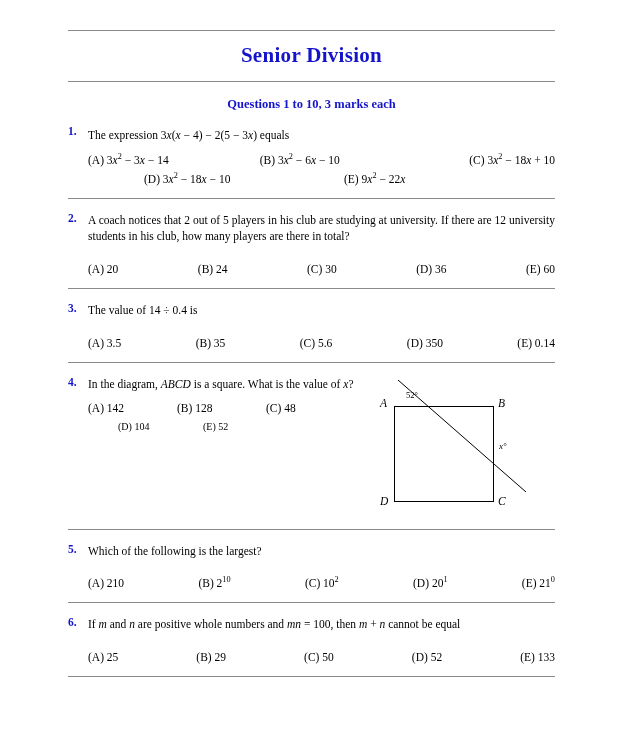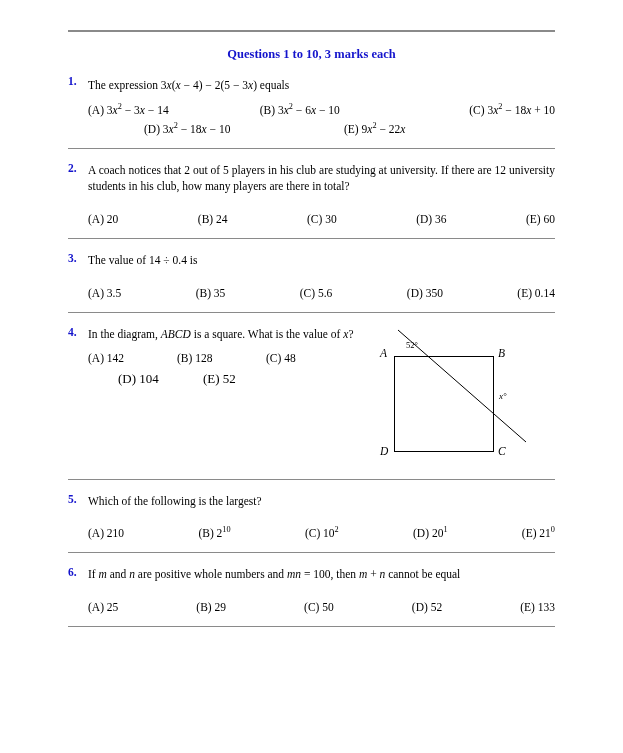--- a/index.html
+++ b/index.html
@@ -105,21 +105,21 @@
     height: 140px;
   }
   .q4-choices-row1 {
     display: flex;
     font-size: 11.5px;
     margin-top: 10px;
   }
   .q4-choices-row1 .c { width: 89px; }
   .q4-choices-row2 {
     display: flex;
-    font-size: 13px;
+    font-size: 10px;
     margin-top: 7px;
     padding-left: 30px;
   }
   .q4-choices-row2 .c { width: 85px; }
 
   .figure {
     position: relative;
     width: 200px;
     height: 140px;
     margin-left: 10px;
@@ -167,20 +167,21 @@
   sup { font-size: 0.72em; vertical-align: super; line-height: 0; }
   .q6-indent { display: block; }
 </style>
 </head>
 <body>
 
 <div class="page">
 
   <hr class="rule top">
 
+  <div class="title">Senior Division</div>
 
   <hr class="rule">
 
   <div class="section-head">Questions 1 to 10, 3 marks each</div>
 
   <div class="question">
     <span class="qnum">1.</span>
     <span class="qtext">The expression 3<span class="mi">x</span>(<span class="mi">x</span> − 4) − 2(5 − 3<span class="mi">x</span>) equals</span>
     <div class="q1-row1">
       <span class="choice c1">(A) 3<span class="mi">x</span><sup>2</sup> − 3<span class="mi">x</span> − 14</span>

